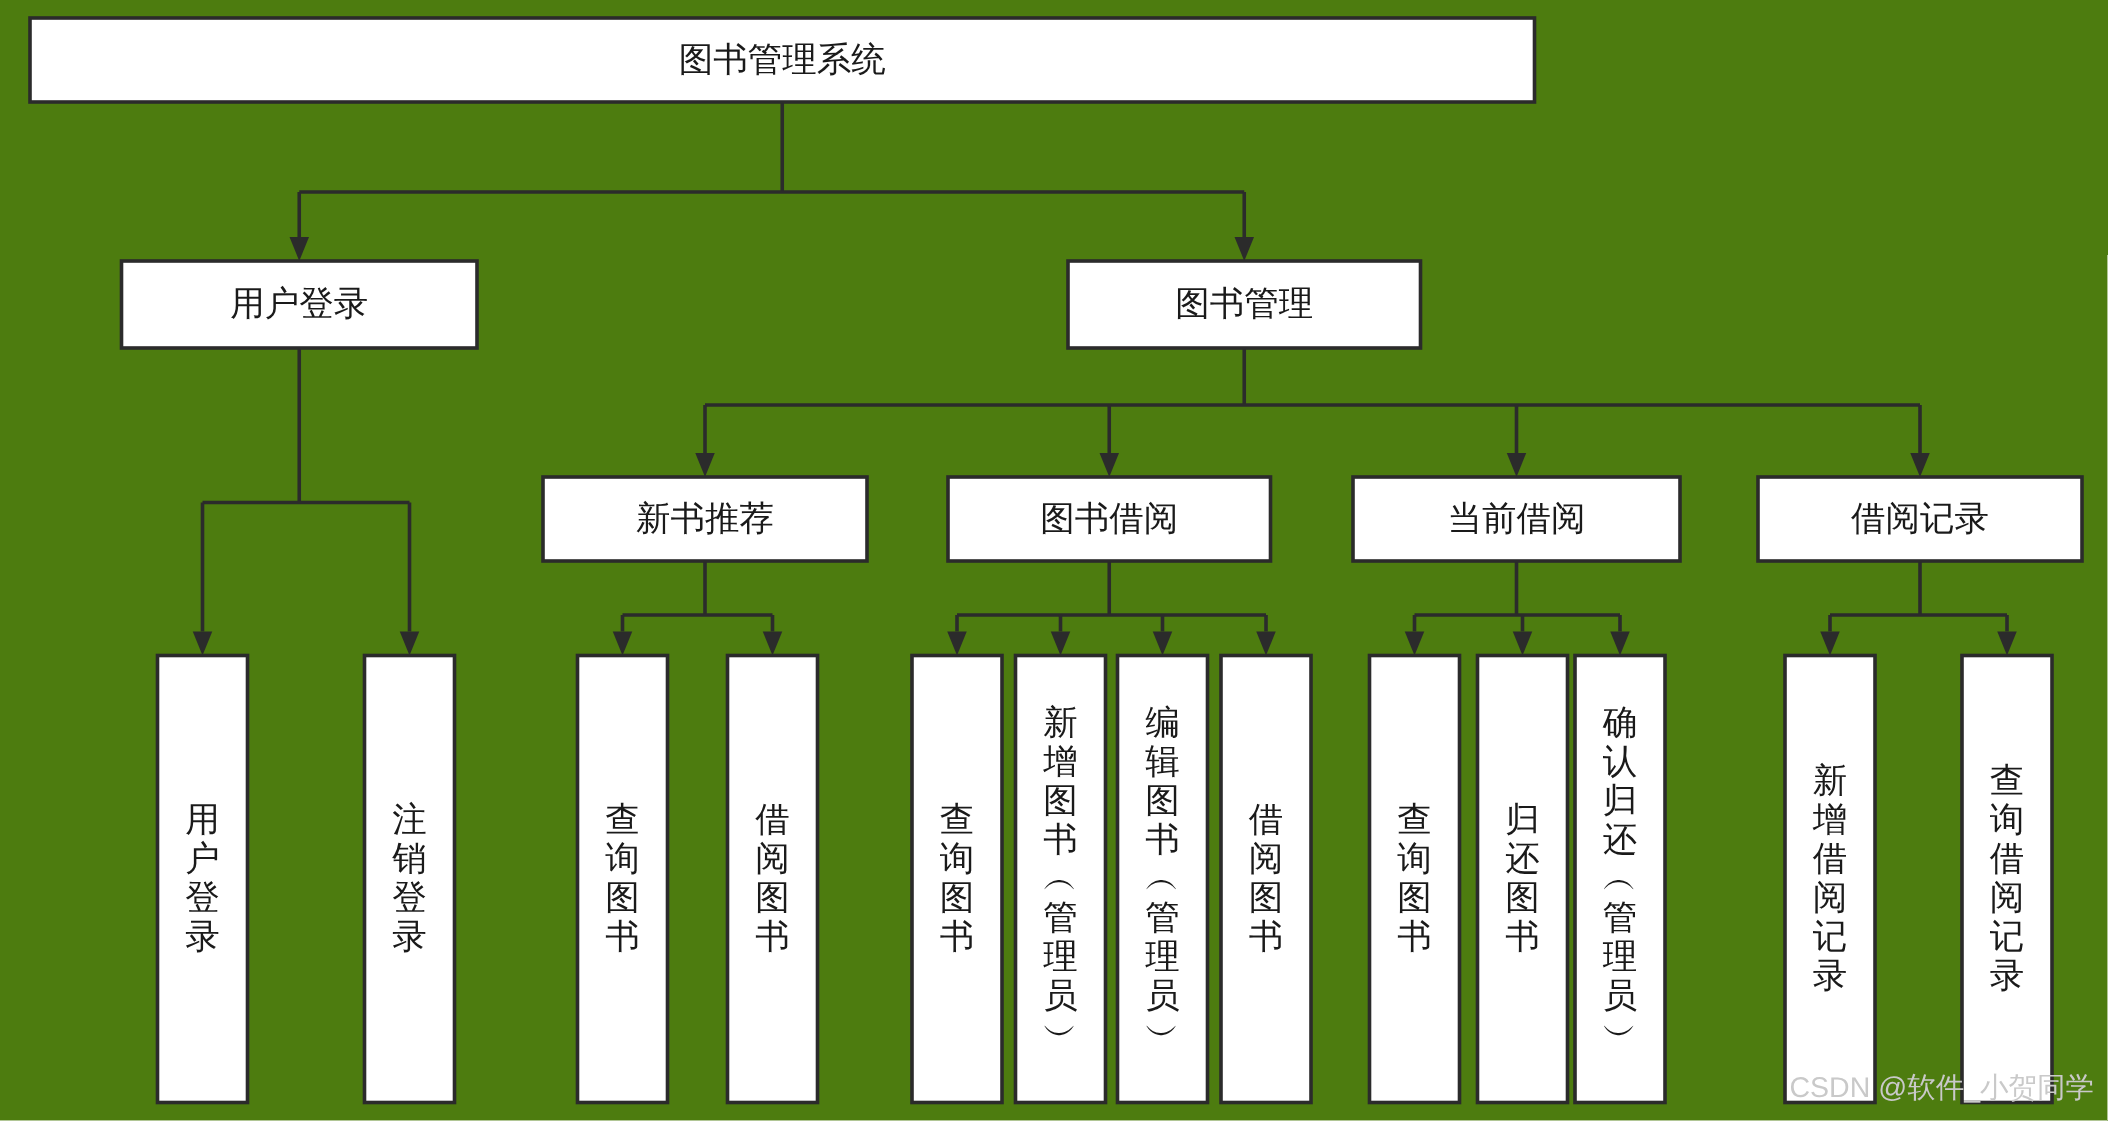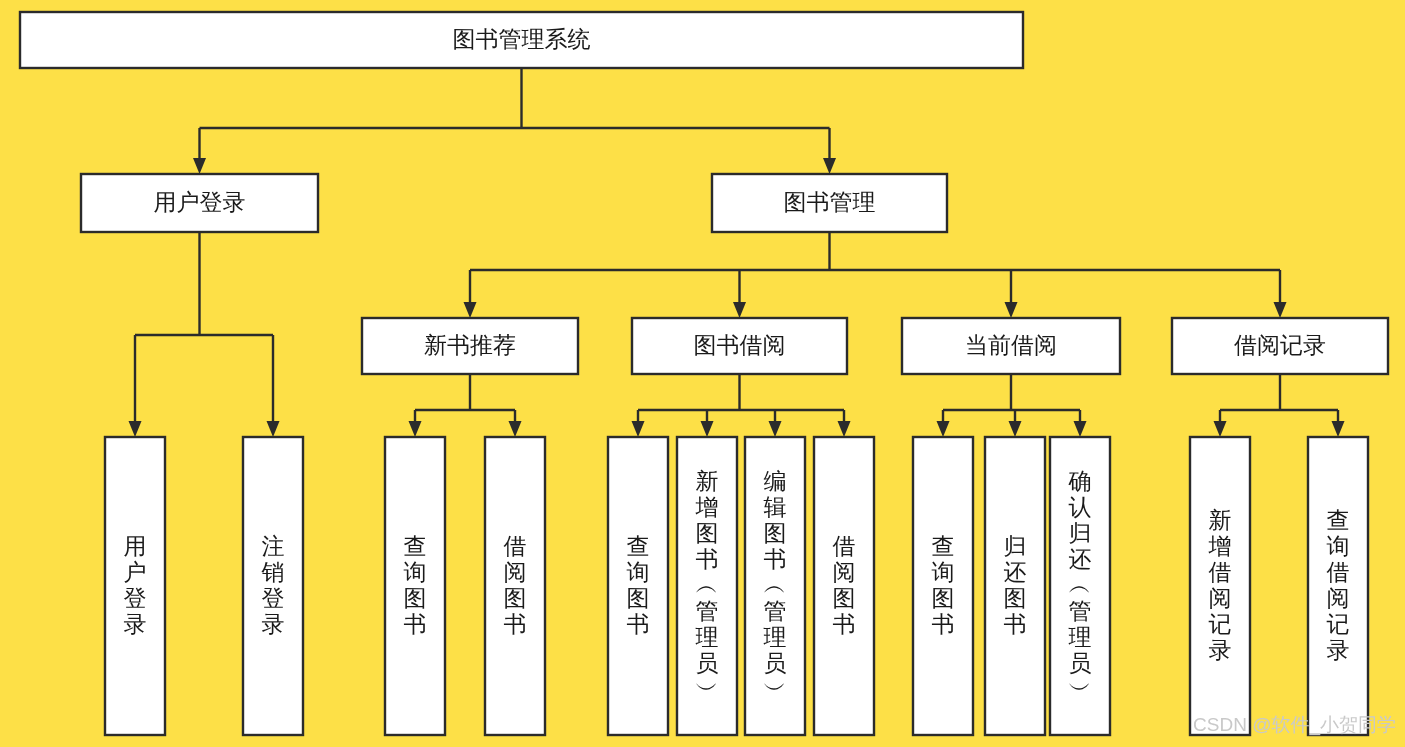--- a/index.html
+++ b/index.html
@@ -8,21 +8,21 @@
     padding: 0;
     background: #ffffff;
   }
   body {
     font-family: "Liberation Sans", "DejaVu Sans", sans-serif;
   }
   #diagram-root {
     position: relative;
     width: 1405px;
     height: 747px;
-    background: #fde047;
+    background: #4d7c0f;
     overflow: hidden;
   }
   svg#tree-svg {
     position: absolute;
     left: 0;
     top: 0;
     width: 1405px;
     height: 747px;
     display: block;
   }

